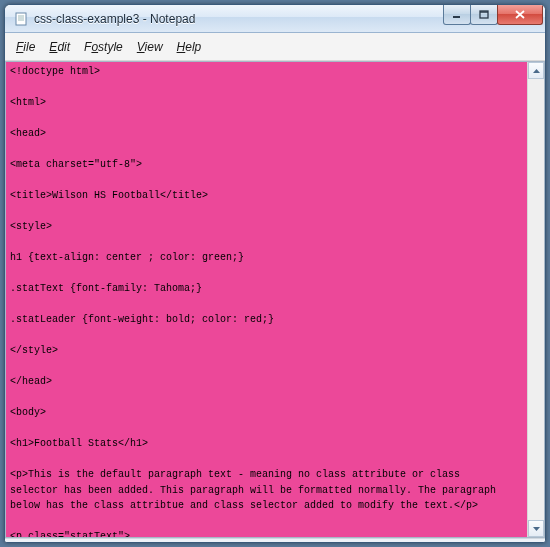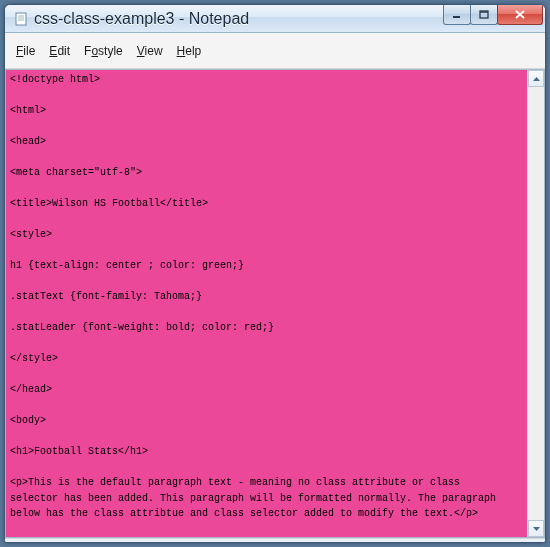--- a/index.html
+++ b/index.html
@@ -36,21 +36,21 @@
   width: 16px; height: 16px;
   margin-right: 5px;
   display: flex;
   align-items: center;
   justify-content: center;
   color: #4a7bb0;
 }
 .title-text {
   flex: 1;
   color: #1a2a3a;
-  font-size: 16px;
+  font-size: 12px;
   text-shadow: 0 1px 0 #fff;
 }
 .win-controls {
   display: flex;
   gap: 0;
   height: 20px;
   margin-top: -7px;
 }
 .win-btn {
   width: 28px;
@@ -65,26 +65,27 @@
   background: linear-gradient(to bottom, #e8f0f8, #c8daea 45%, #b8cee2 46%, #d4e2f0);
   cursor: default;
 }
 .win-btn.close {
   width: 46px;
   background: linear-gradient(to bottom, #f2a09a 0%, #e6756b 45%, #d1493d 46%, #e87a6f 100%);
   border-color: #8a3a30;
 }
 .win-btn svg { display: block; }
 .menubar {
-  height: 36px;
+  height: 28px;
   background: #f4f4f4;
   border-bottom: 1px solid #d8d8d8;
   display: flex;
   align-items: center;
   padding: 0 4px;
+  font-style: italic;
 }
 .menu-item {
   padding: 2px 7px;
   font-size: 12px;
   color: #1a1a1a;
   cursor: default;
 }
 .menu-item .ul { text-decoration: underline; }
 .editor-wrap {
   flex: 1;

